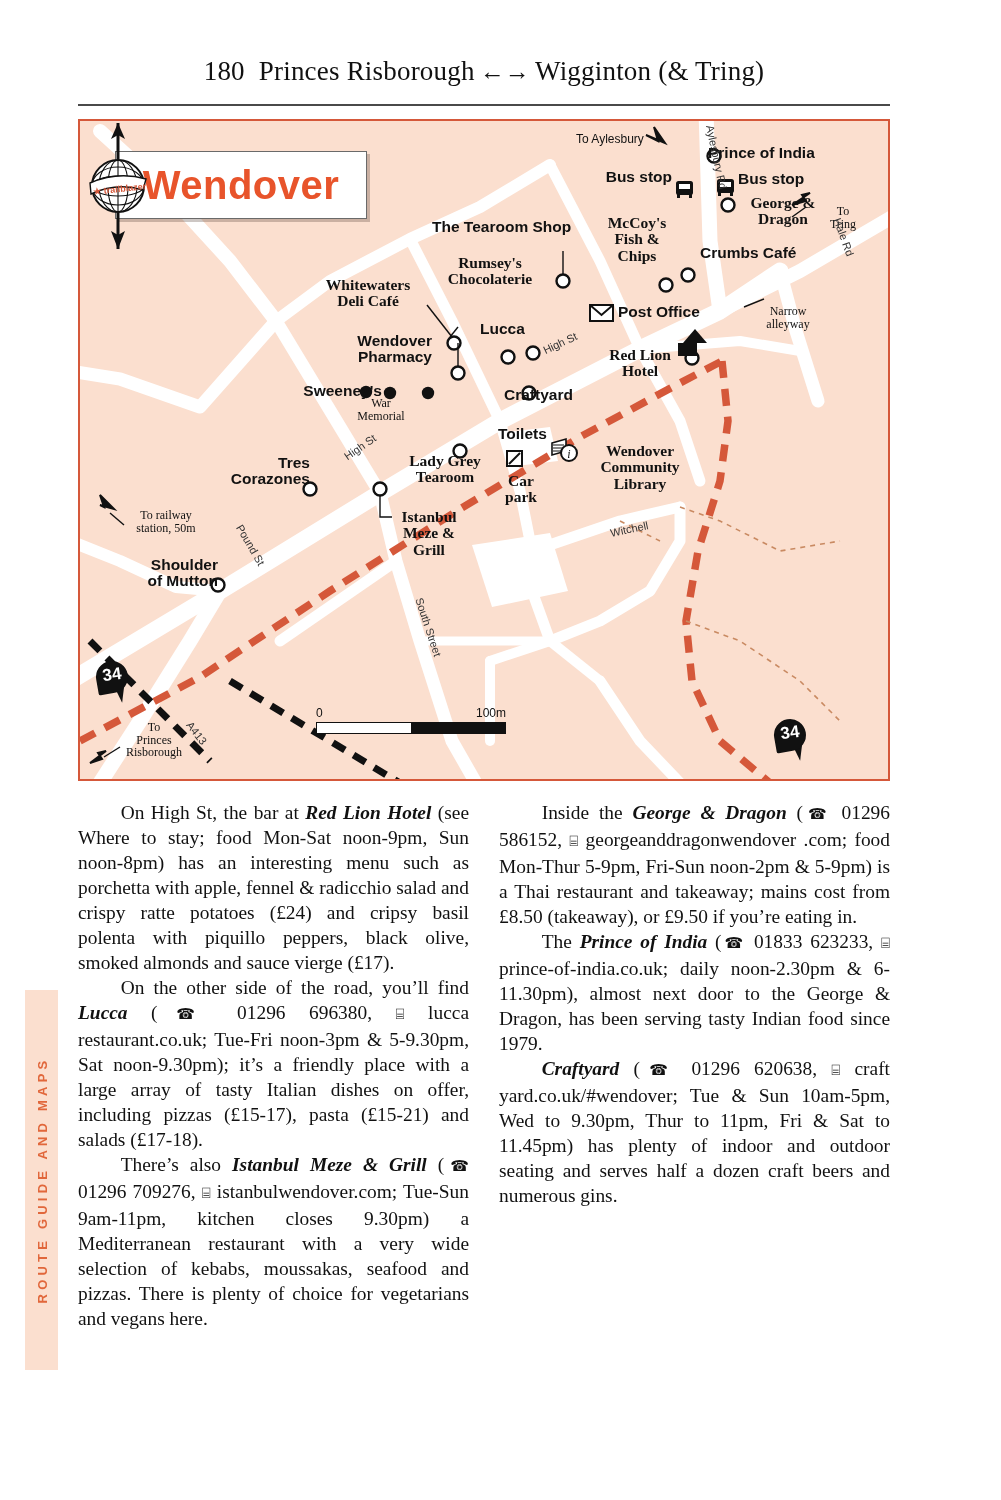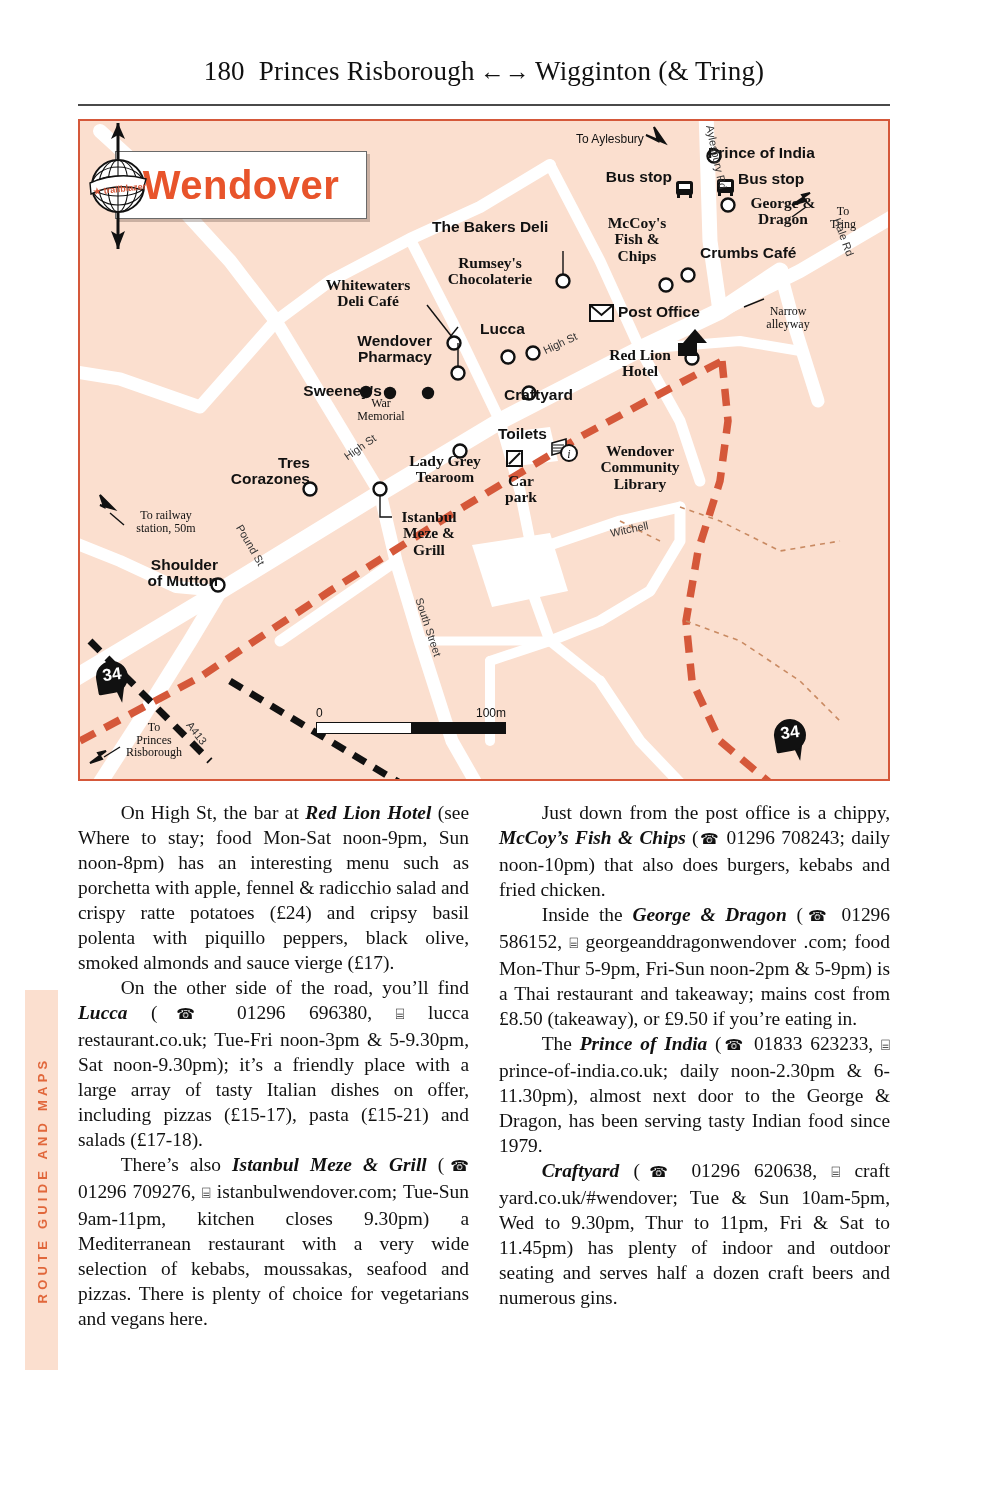--- a/index.html
+++ b/index.html
@@ -272,21 +272,21 @@
     <path d="M10,62 q28,-12 56,-4 l-3,11 q-26,-8 -52,4 z" fill="#fff" stroke="#111" stroke-width="1.4"></path>
     <text x="40" y="71" font-family="Liberation Sans, sans-serif" font-size="9" font-weight="bold" fill="#d5583a" text-anchor="middle" transform="rotate(-6 40 71)">★ trailblazer</text>
   </svg>
 
   <div class="maplabel sz15" style="left:628px;top:24px;">Prince of India</div>
   <div class="maplabel sz15 rt" style="left:500px;top:48px;width:92px;">Bus stop</div>
   <div class="maplabel sz15" style="left:658px;top:50px;">Bus stop</div>
   <div class="maplabel sz15 ctr" style="left:642px;top:74px;width:122px;">George &amp;
 Dragon</div>
   <div class="maplabel sz15" style="left:620px;top:124px;">Crumbs Café</div>
-  <div class="maplabel sz15" style="left:352px;top:98px;">The Bakers Deli</div>
+  <div class="maplabel sz15" style="left:352px;top:98px;">The Tearoom Shop</div>
   <div class="maplabel sz15 ctr" style="left:512px;top:94px;width:90px;">McCoy's
 Fish &amp;
 Chips</div>
   <div class="maplabel sz15 ctr" style="left:340px;top:134px;width:140px;">Rumsey's
 Chocolaterie</div>
   <div class="maplabel sz15" style="left:538px;top:183px;">Post Office</div>
   <div class="maplabel sz15 ctr" style="left:222px;top:156px;width:132px;">Whitewaters
 Deli Café</div>
   <div class="maplabel sz15" style="left:400px;top:200px;">Lucca</div>
   <div class="maplabel sz15 ctr" style="left:512px;top:226px;width:96px;">Red Lion
@@ -355,17 +355,16 @@
       </div>
   </div>
 </div>
 
 <div class="col" id="col-left">
     <p><span>On High St, the bar at </span><span class="ital">Red Lion Hotel</span><span> (see Where to stay; food Mon-Sat noon-9pm, Sun noon-8pm) has an interesting menu such as porchetta with apple, fennel &amp; radicchio salad and crispy ratte potatoes (£24) and cripsy basil polenta with piquillo peppers, black olive, smoked almonds and sauce vierge (£17).</span></p>
     <p><span>On the other side of the road, you’ll find </span><span class="ital">Lucca</span><span> (</span><span class="ic">☎</span><span> 01296 696380, </span><span class="ic">⌸</span><span> lucca restaurant.co.uk; Tue-Fri noon-3pm &amp; 5-9.30pm, Sat noon-9.30pm); it’s a friendly place with a large array of tasty Italian dishes on offer, including pizzas (£15-17), pasta (£15-21) and salads (£17-18).</span></p>
     <p><span>There’s also </span><span class="ital">Istanbul Meze &amp; Grill</span><span> (</span><span class="ic">☎</span><span> 01296 709276, </span><span class="ic">⌸</span><span> istanbulwendover.com; Tue-Sun 9am-11pm, kitchen closes 9.30pm) a Mediterranean restaurant with a very wide selection of kebabs, moussakas, seafood and pizzas. There is plenty of choice for vegetarians and vegans here.</span></p>
   </div>
 <div class="col" id="col-right">
-    <p><span>Just down from the post office is a chippy, </span><span class="ital">McCoy’s Fish &amp; Chips</span><span> (</span><span class="ic">☎</span><span> 01296 708243; daily noon-10pm) that also does burgers, kebabs and fried chicken.</span></p>
     <p><span>Inside the </span><span class="ital">George &amp; Dragon</span><span> (</span><span class="ic">☎</span><span> 01296 586152, </span><span class="ic">⌸</span><span> georgeanddragonwendover .com; food Mon-Thur 5-9pm, Fri-Sun noon-2pm &amp; 5-9pm) is a Thai restaurant and takeaway; mains cost from £8.50 (takeaway), or £9.50 if you’re eating in.</span></p>
     <p><span>The </span><span class="ital">Prince of India</span><span> (</span><span class="ic">☎</span><span> 01833 623233, </span><span class="ic">⌸</span><span> prince-of-india.co.uk; daily noon-2.30pm &amp; 6-11.30pm), almost next door to the George &amp; Dragon, has been serving tasty Indian food since 1979.</span></p>
     <p><span class="ital">Craftyard</span><span> (</span><span class="ic">☎</span><span> 01296 620638, </span><span class="ic">⌸</span><span> craft yard.co.uk/#wendover; Tue &amp; Sun 10am-5pm, Wed to 9.30pm, Thur to 11pm, Fri &amp; Sat to 11.45pm) has plenty of indoor and outdoor seating and serves half a dozen craft beers and numerous gins.</span></p>
   </div>
 
 </body></html>

